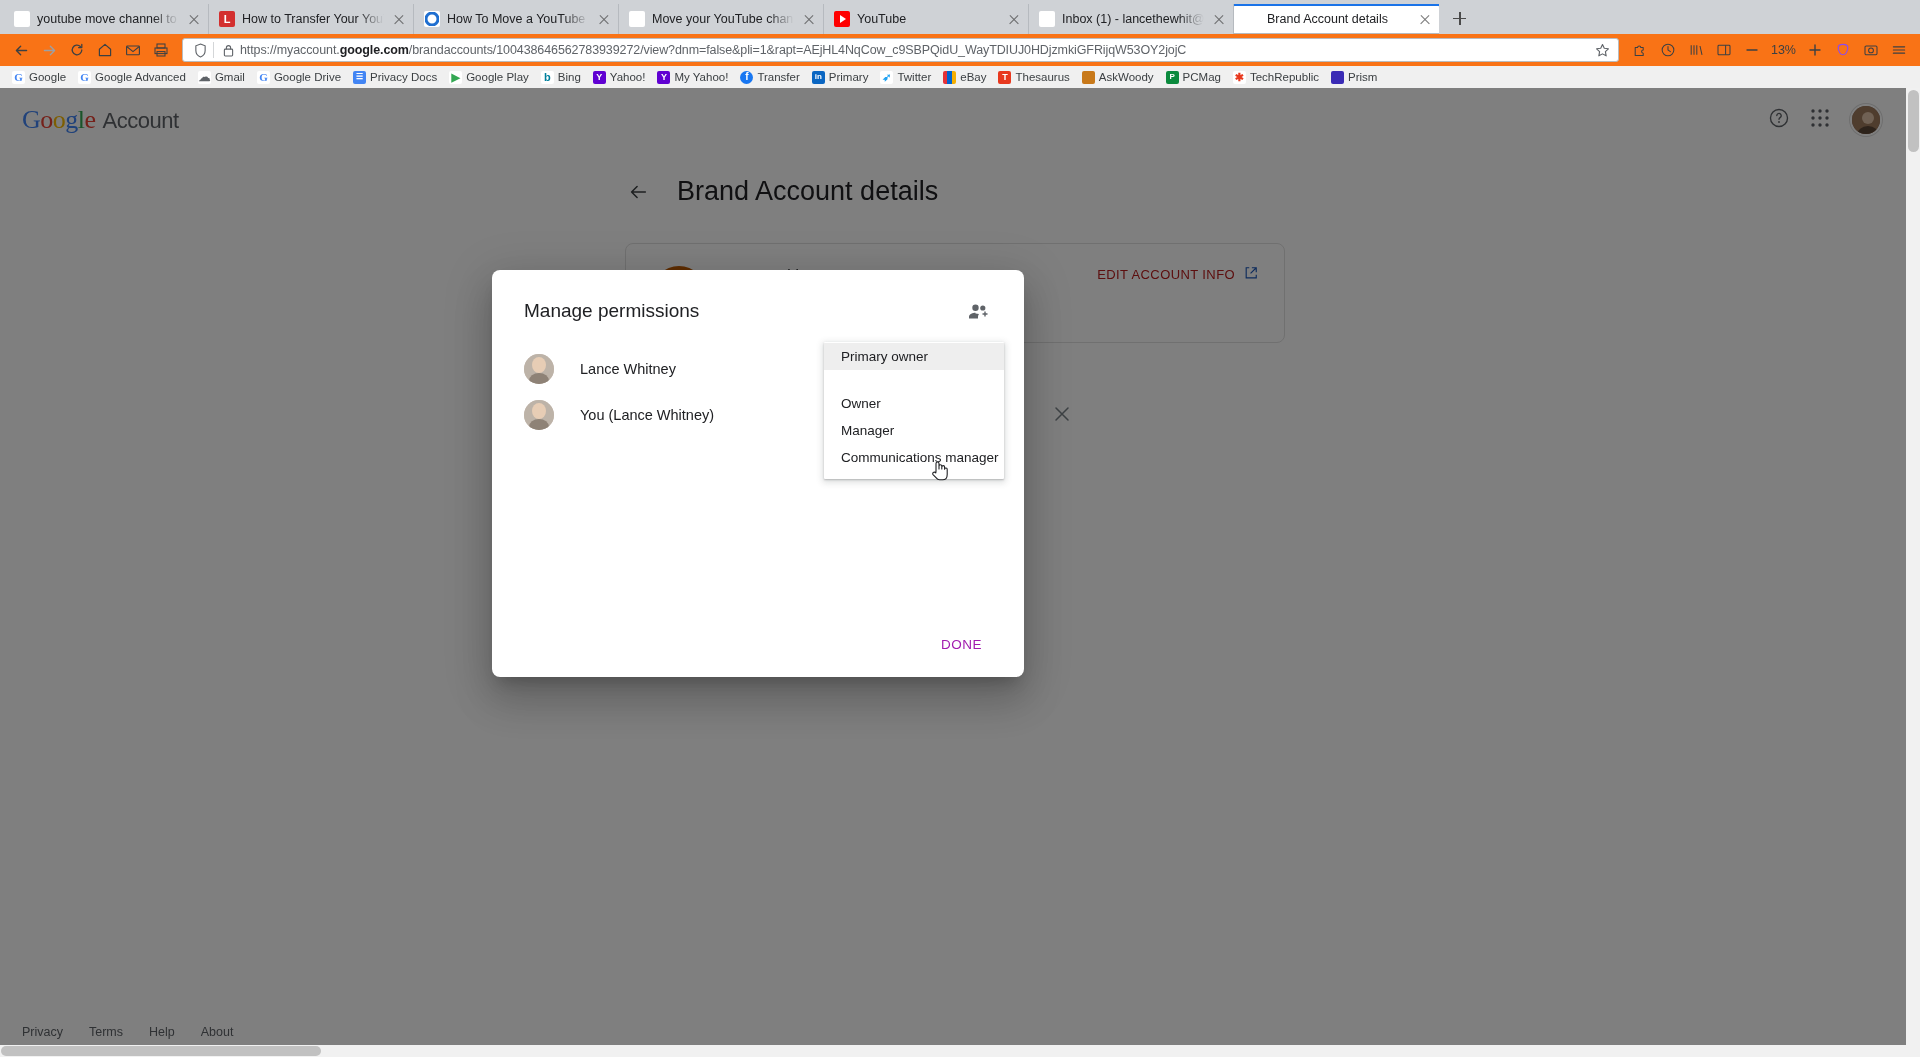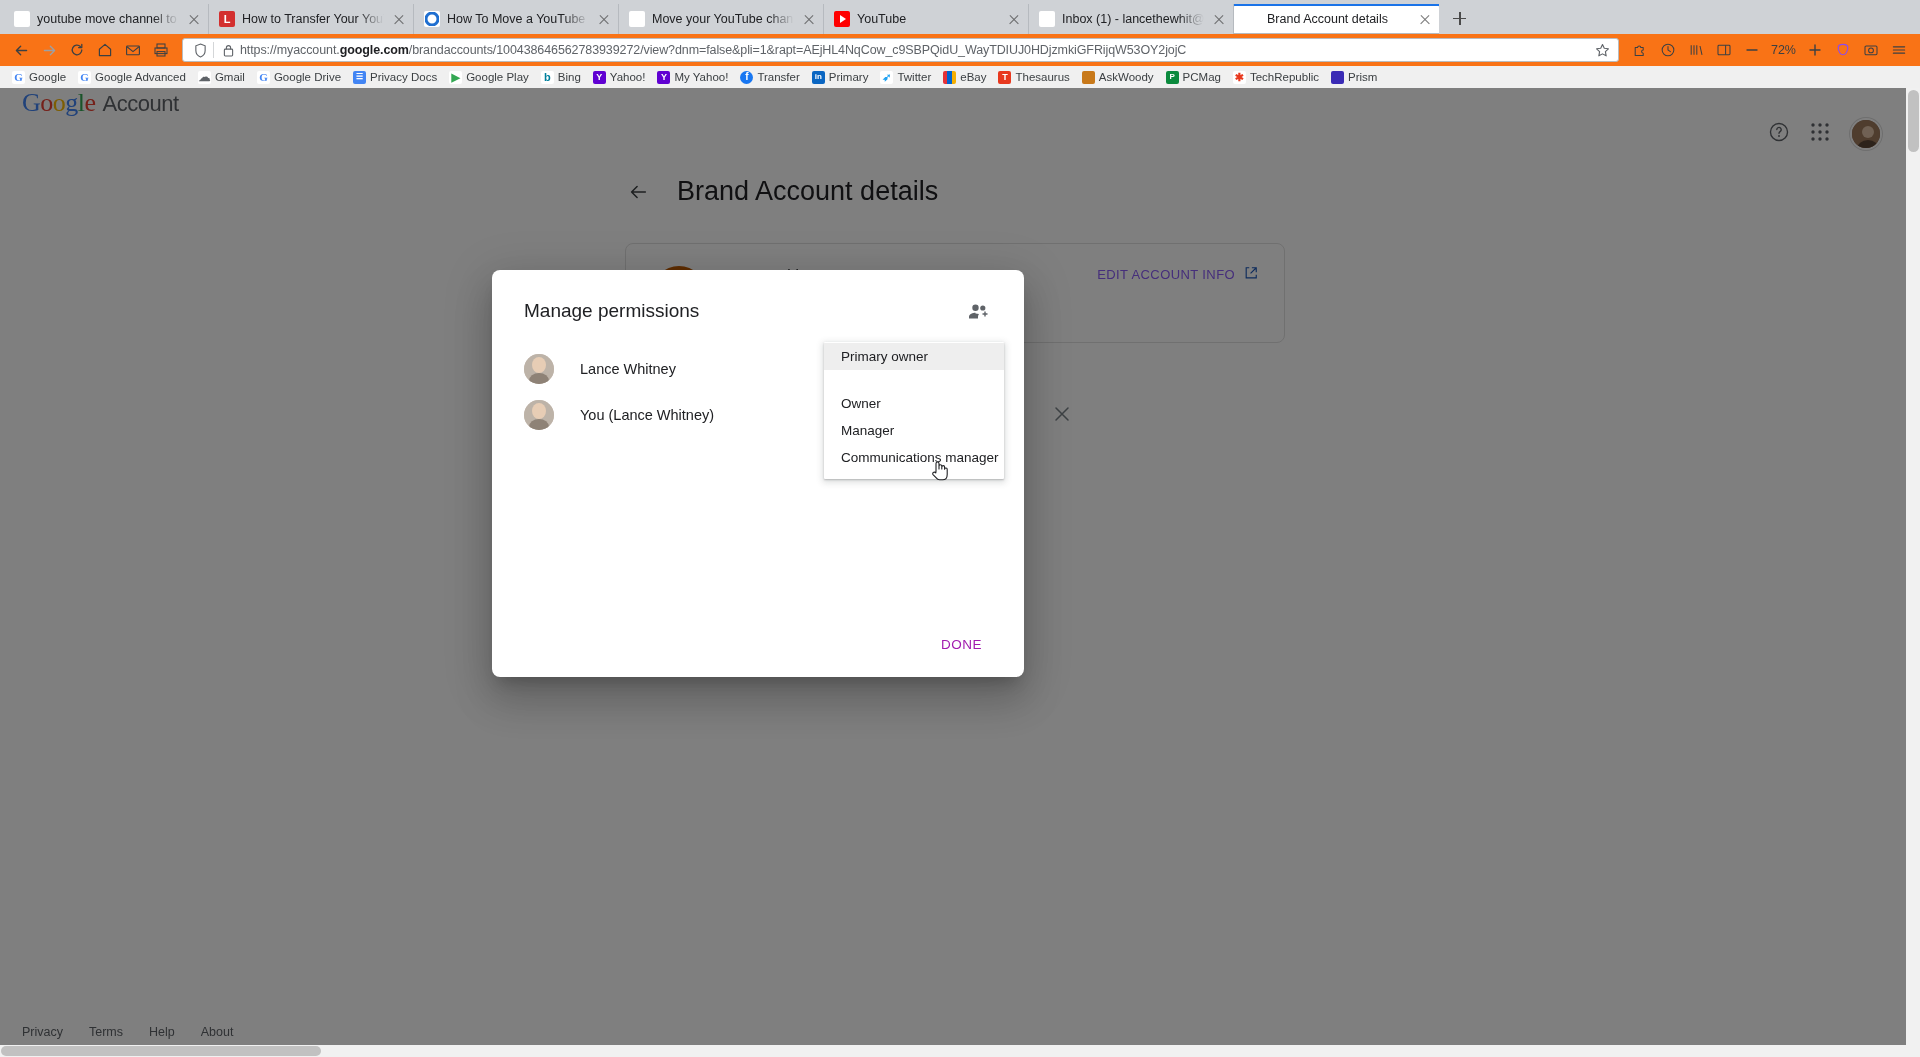--- a/index.html
+++ b/index.html
@@ -79,39 +79,39 @@
   .zoomlbl{font-size:12.5px;color:#3c4043;padding:0 4px;}
 
   .bookmarks { height:22px; background:#f0f0f0; display:flex; align-items:center; padding:0 6px; gap:0px;}
   .bm { display:flex;align-items:center;gap:4px;padding:2px 6px;font-size:11.5px;color:#3c4043;white-space:nowrap;}
   .bm .bi { width:13px;height:13px;flex:0 0 13px;border-radius:2px;display:flex;align-items:center;justify-content:center;font-size:9px;font-weight:bold;color:#fff;line-height:1;overflow:hidden;}
 
   
   .page { position:absolute; left:0; top:88px; width:1920px; height:969px; background:#fff; overflow:hidden;}
   .scrim { position:absolute; inset:0; background:rgba(0,0,0,0.5); z-index:40;}
 
-  .gheader { height:64px; display:flex; align-items:flex-start; padding:0 22px;flex-direction:column; }
+  .gheader { height:64px; display:flex; align-items:center; padding:0 22px; }
   .glogo { font-family:"Liberation Serif",serif; font-size:26px; letter-spacing:-0.5px;}
   .glogo .b{color:#4285f4;} .glogo .r{color:#ea4335;} .glogo .y{color:#fbbc05;}
   .glogo .g{color:#34a853;} .glogo .w{color:#5f6368;font-family:"Liberation Sans",sans-serif;font-size:22px;margin-left:7px;}
   .hright{ margin-left:auto; display:flex; align-items:center; gap:20px; padding-right:16px;}
   .avatar-hdr{ width:32px;height:32px;border-radius:50%;background:#8d6e63;border:2px solid #fff;box-shadow:0 0 0 1px #ddd;overflow:hidden;}
 
   .contentwrap { padding-top:24px; }
   .pagetitle-row { display:flex; align-items:center; gap:26px; margin-left:625px; }
   .backarrow { width:26px;height:26px;display:flex;align-items:center;justify-content:center;color:#3c4043;}
   .pagetitle { font-size:27px; color:#202124; font-weight:400;}
 
   .card { margin:36px 0 0 625px; width:660px; background:#fff; border:1px solid #e0e0e0; border-radius:8px; padding:22px 26px; display:flex; align-items:flex-start; gap:22px;}
   .card .av { width:54px;height:54px;border-radius:50%;background:#bf5b04;position:relative;overflow:hidden;flex:0 0 54px;}
   .card .av::before{content:"";position:absolute;left:18px;top:10px;width:18px;height:18px;border-radius:50%;background:#c29a6e;}
   .card .av::after{content:"";position:absolute;left:8px;top:32px;width:38px;height:30px;border-radius:19px 19px 0 0;background:#c29a6e;}
   .card .cname{font-size:15px;color:#202124;margin-bottom:6px;}
   .card .clink{font-size:13px;color:#1a56b8;font-weight:500;letter-spacing:.4px;}
-  .card .cedit{margin-left:auto;font-size:13px;color:#8b5cf6;font-weight:500;letter-spacing:.4px;display:flex;align-items:center;gap:9px;}
+  .card .cedit{margin-left:auto;font-size:13px;color:#b91c1c;font-weight:500;letter-spacing:.4px;display:flex;align-items:center;gap:9px;}
 
   
   .dialog {
     position:absolute; left:492px; top:182px; width:532px; height:407px;
     background:#fff; border-radius:8px; z-index:50;
     box-shadow:0 11px 15px -7px rgba(0,0,0,.2),0 24px 38px 3px rgba(0,0,0,.14),0 9px 46px 8px rgba(0,0,0,.12);
   }
   .dlg-head { display:flex; align-items:center; padding:28px 32px 0 32px;}
   .dlg-title { font-size:19px; color:#202124;}
   .dlg-addicon { margin-left:auto; width:26px;height:26px;color:#5f6368;display:flex;align-items:center;justify-content:center;}
@@ -283,21 +283,21 @@
       <svg width="16" height="16" viewBox="0 0 20 20">
           <rect x="2.5" y="4" width="15" height="12" rx="1.2" fill="none" stroke="#3c4043" stroke-width="1.3"></rect>
           <path d="M12 4v12" stroke="#3c4043" stroke-width="1.3"></path>
         </svg>
     </div>
     <div class="navbtn">
       <svg width="14" height="14" viewBox="0 0 14 14">
           <path d="M2 7h10" stroke="#3c4043" stroke-width="1.4" stroke-linecap="round"></path>
         </svg>
     </div>
-    <span class="zoomlbl">72%</span>
+    <span class="zoomlbl">13%</span>
     <div class="navbtn">
       <svg width="14" height="14" viewBox="0 0 14 14">
           <path d="M2 7h10M7 2v10" stroke="#3c4043" stroke-width="1.4" stroke-linecap="round"></path>
         </svg>
     </div>
     <div class="navbtn">
       <svg width="16" height="16" viewBox="0 0 20 20">
           <path d="M10 3c4 0 6 1 6 4 0 5-3 9-6 9s-6-4-6-9c0-3 2-4 6-4z" fill="none" stroke="#8a4af3" stroke-width="1.4"></path>
         </svg>
     </div>

